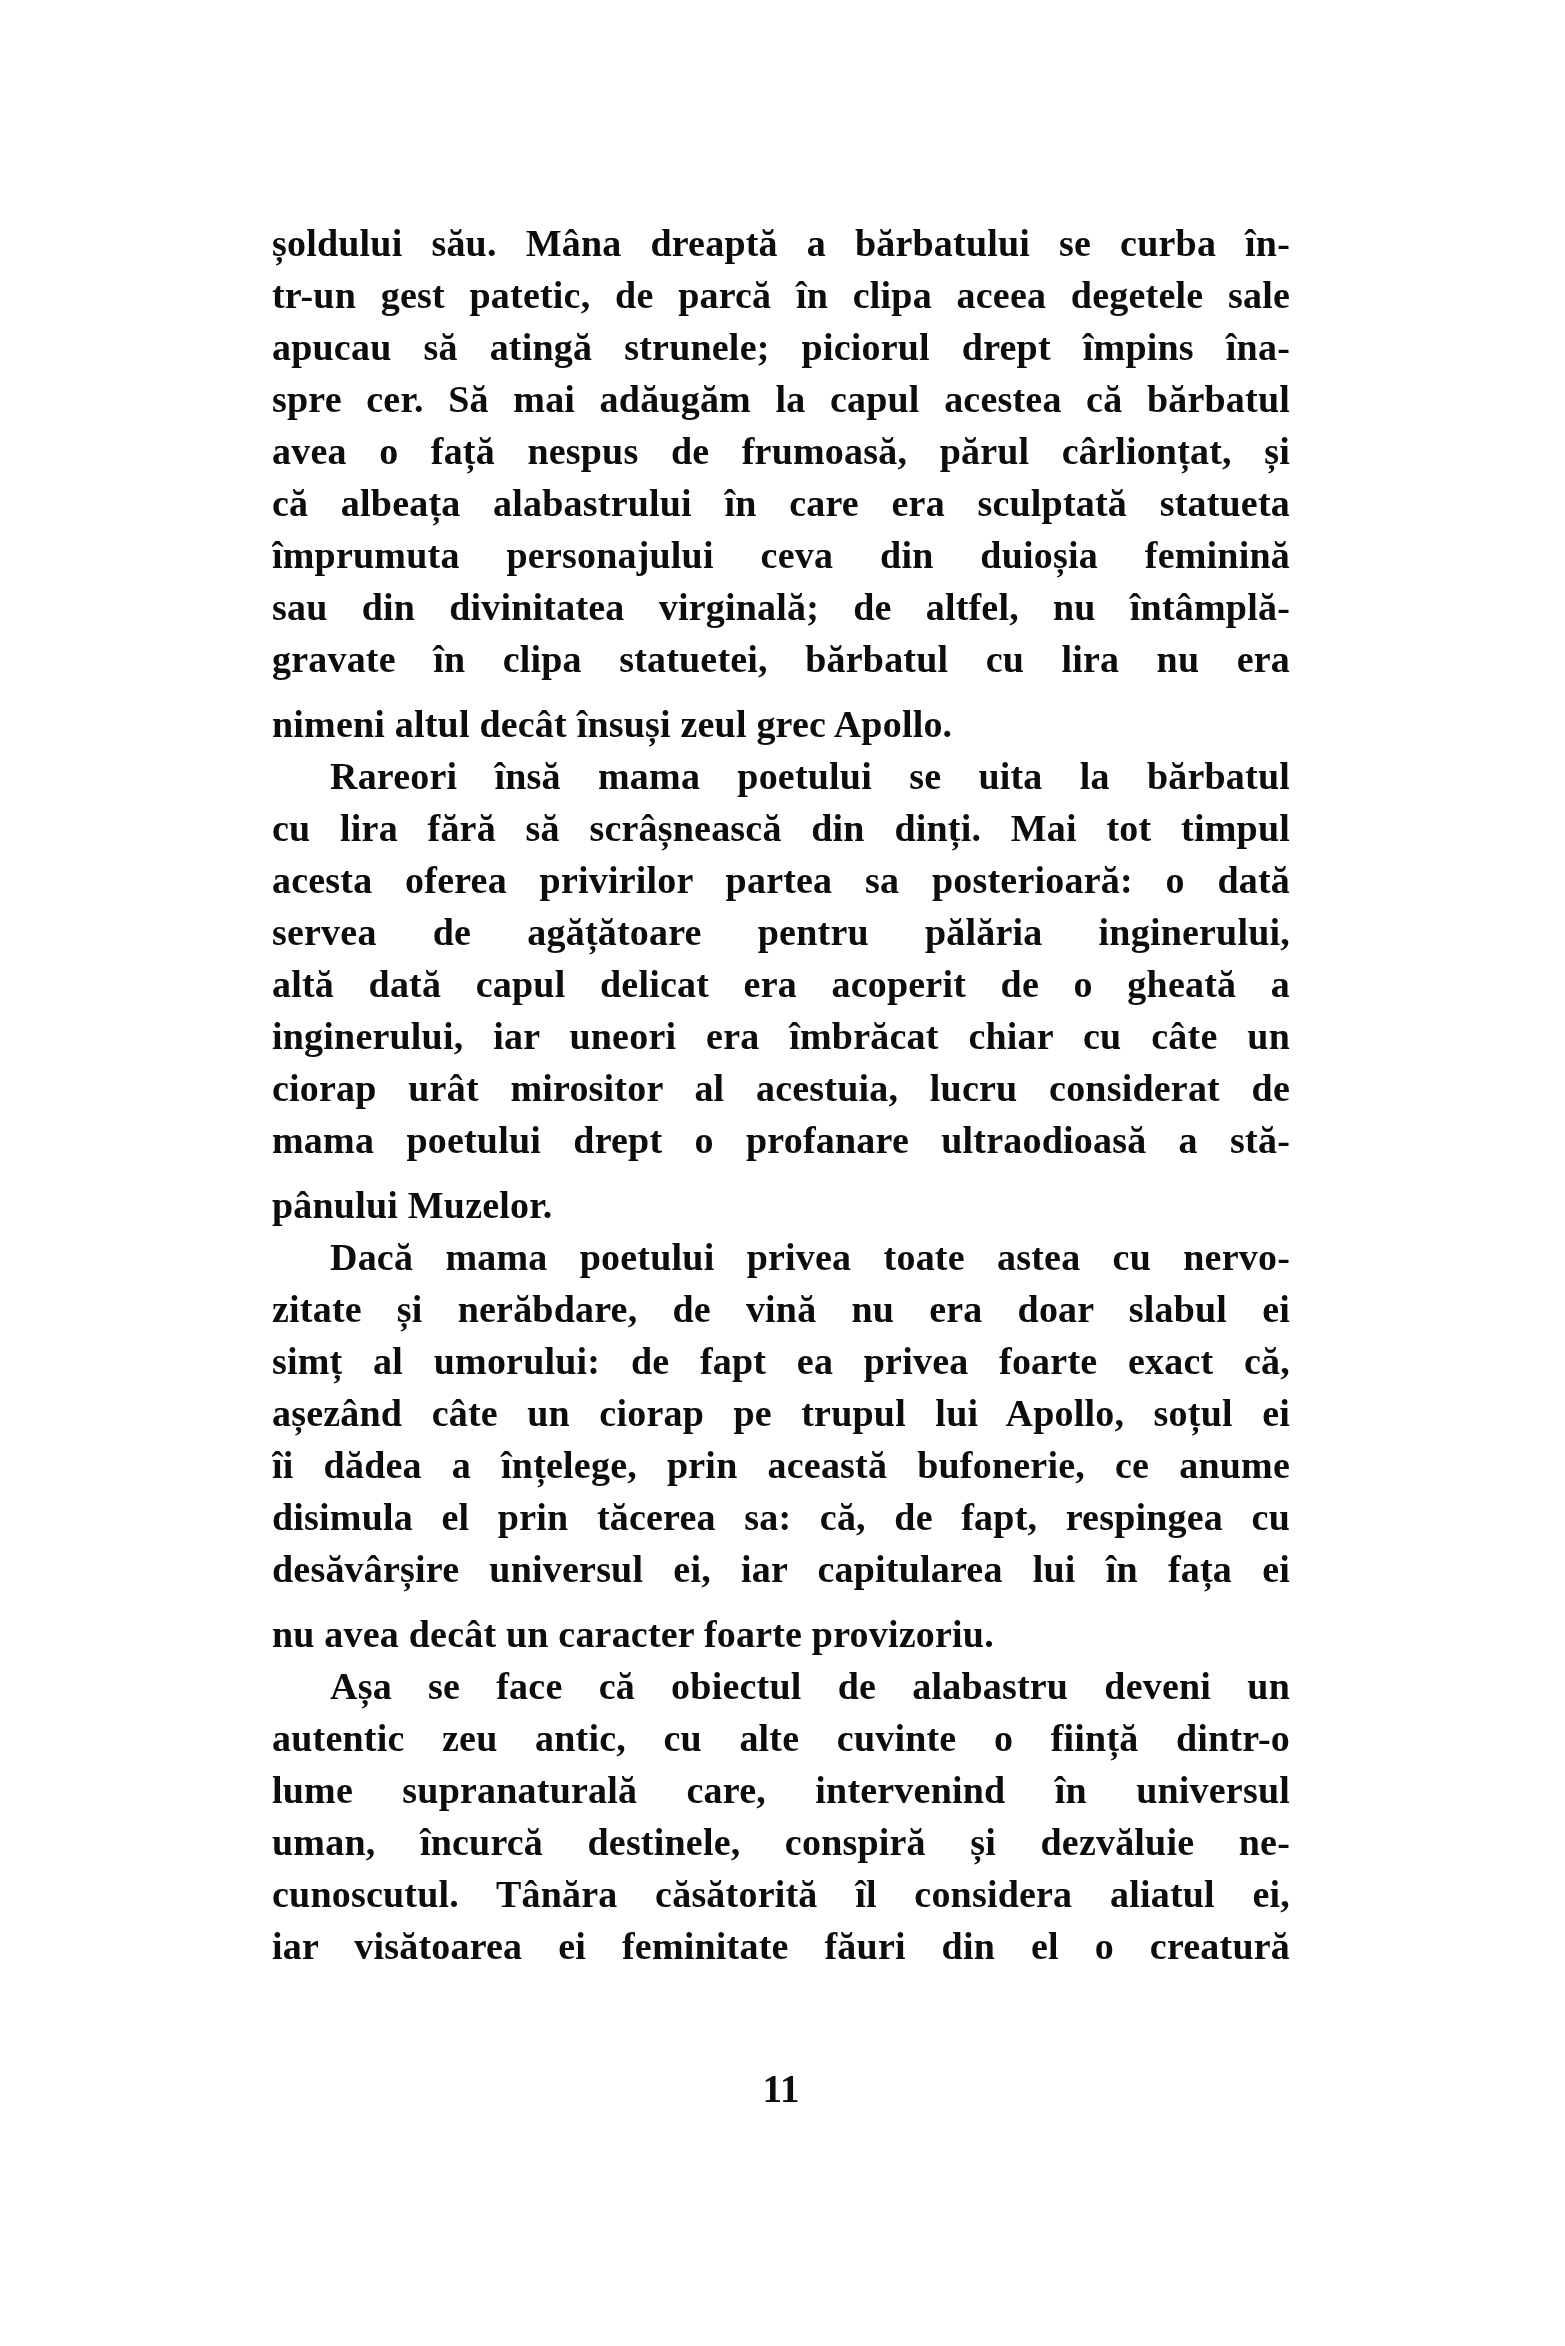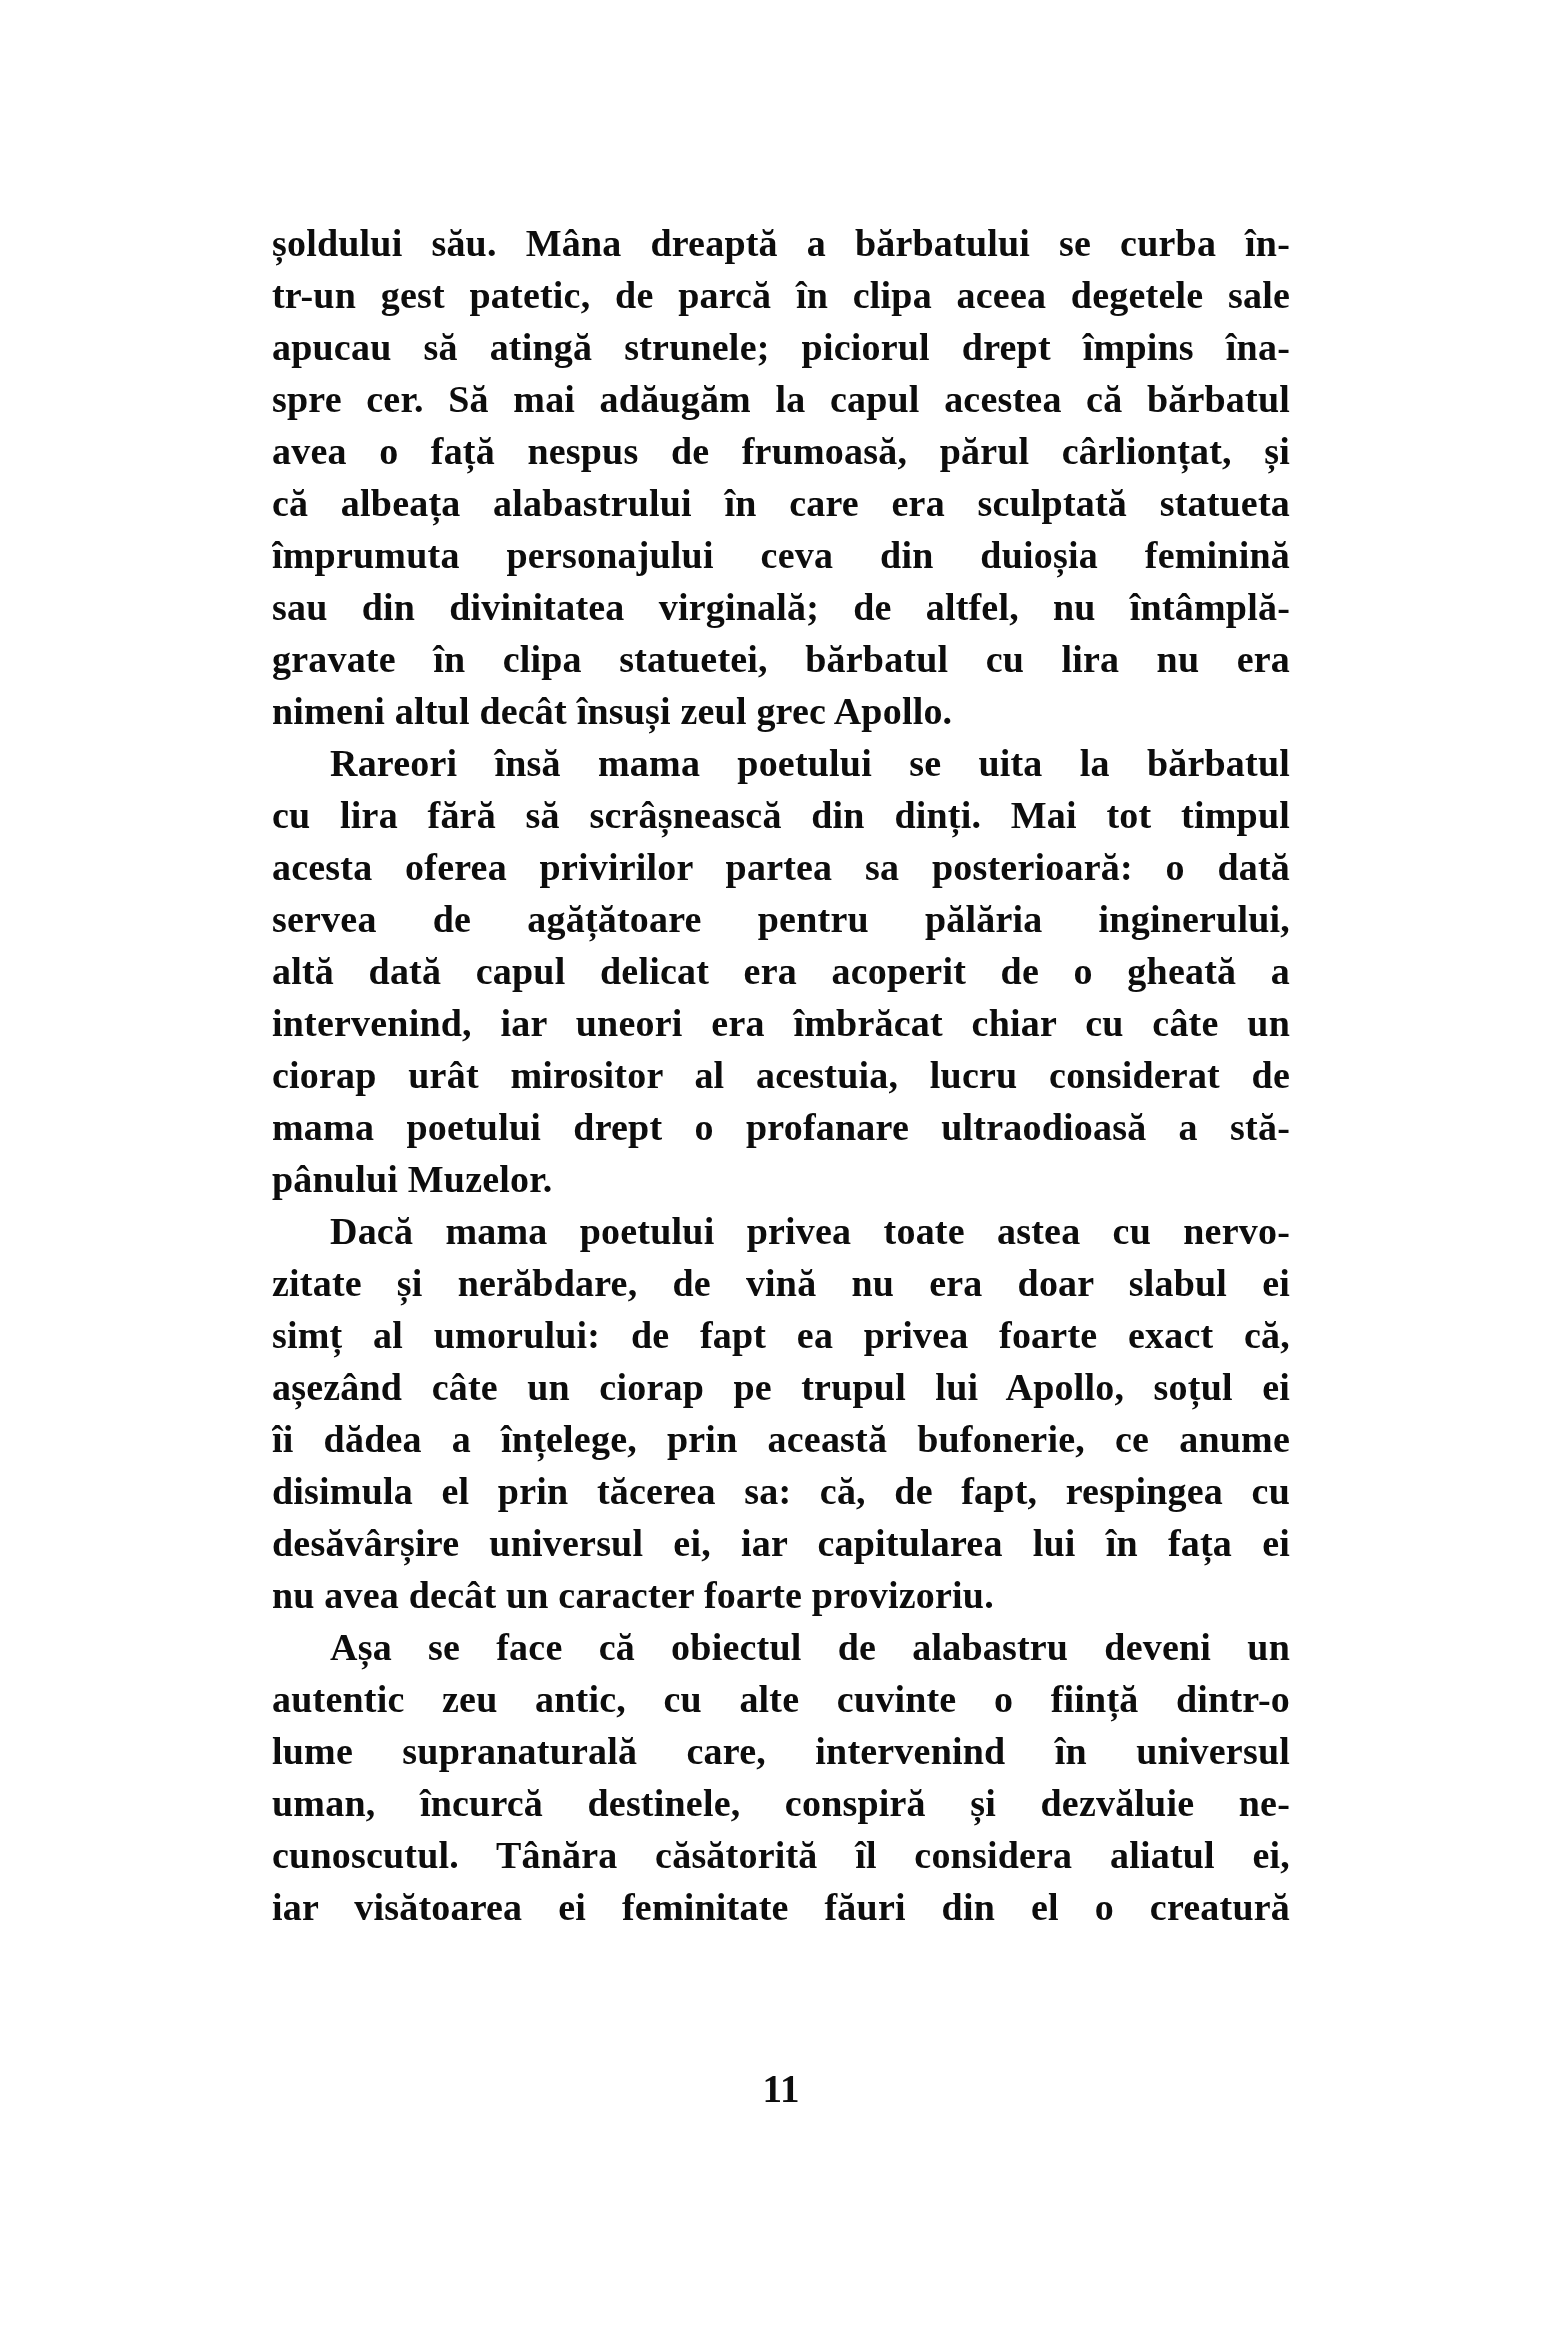--- a/index.html
+++ b/index.html
@@ -35,20 +35,21 @@
     padding: 0;
   }
   .line {
     text-align: justify;
     text-align-last: justify;
     height: 52px;
     overflow: hidden;
   }
   .line.last {
     text-align-last: left;
+    margin-top: 13px;
   }
   .line.indent {
     text-indent: 58px;
   }
   .page-number-row {
     position: absolute;
     left: 272px;
     top: 2063px;
     width: 1018px;
     text-align: center;
@@ -72,21 +73,21 @@
         <div class="line">sau din divinitatea virginală; de altfel, nu întâmplă-</div>
         <div class="line">gravate în clipa statuetei, bărbatul cu lira nu era</div>
         <div class="line last">nimeni altul decât însuși zeul grec Apollo.</div>
       </div>
       <div class="paragraph">
         <div class="line indent">Rareori însă mama poetului se uita la bărbatul</div>
         <div class="line">cu lira fără să scrâșnească din dinți. Mai tot timpul</div>
         <div class="line">acesta oferea privirilor partea sa posterioară: o dată</div>
         <div class="line">servea de agățătoare pentru pălăria inginerului,</div>
         <div class="line">altă dată capul delicat era acoperit de o gheată a</div>
-        <div class="line">intervenind, iar uneori era îmbrăcat chiar cu câte un</div>
+        <div class="line">inginerului, iar uneori era îmbrăcat chiar cu câte un</div>
         <div class="line">ciorap urât mirositor al acestuia, lucru considerat de</div>
         <div class="line">mama poetului drept o profanare ultraodioasă a stă-</div>
         <div class="line last">pânului Muzelor.</div>
       </div>
       <div class="paragraph">
         <div class="line indent">Dacă mama poetului privea toate astea cu nervo-</div>
         <div class="line">zitate și nerăbdare, de vină nu era doar slabul ei</div>
         <div class="line">simț al umorului: de fapt ea privea foarte exact că,</div>
         <div class="line">așezând câte un ciorap pe trupul lui Apollo, soțul ei</div>
         <div class="line">îi dădea a înțelege, prin această bufonerie, ce anume</div>

